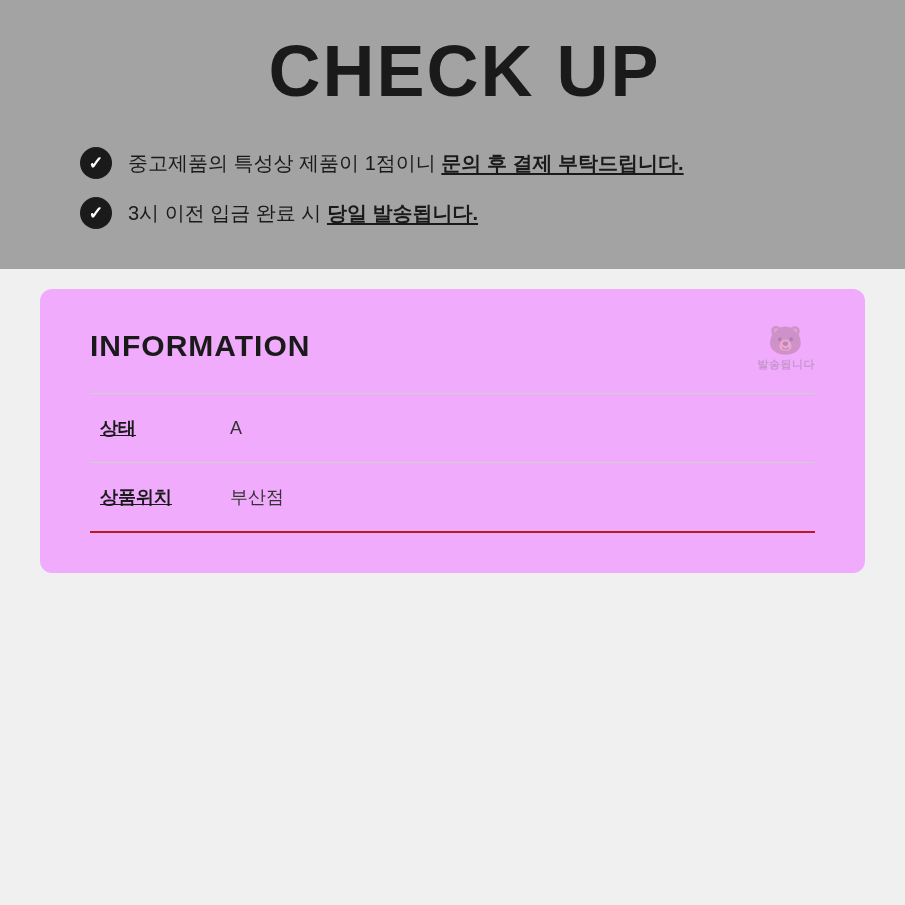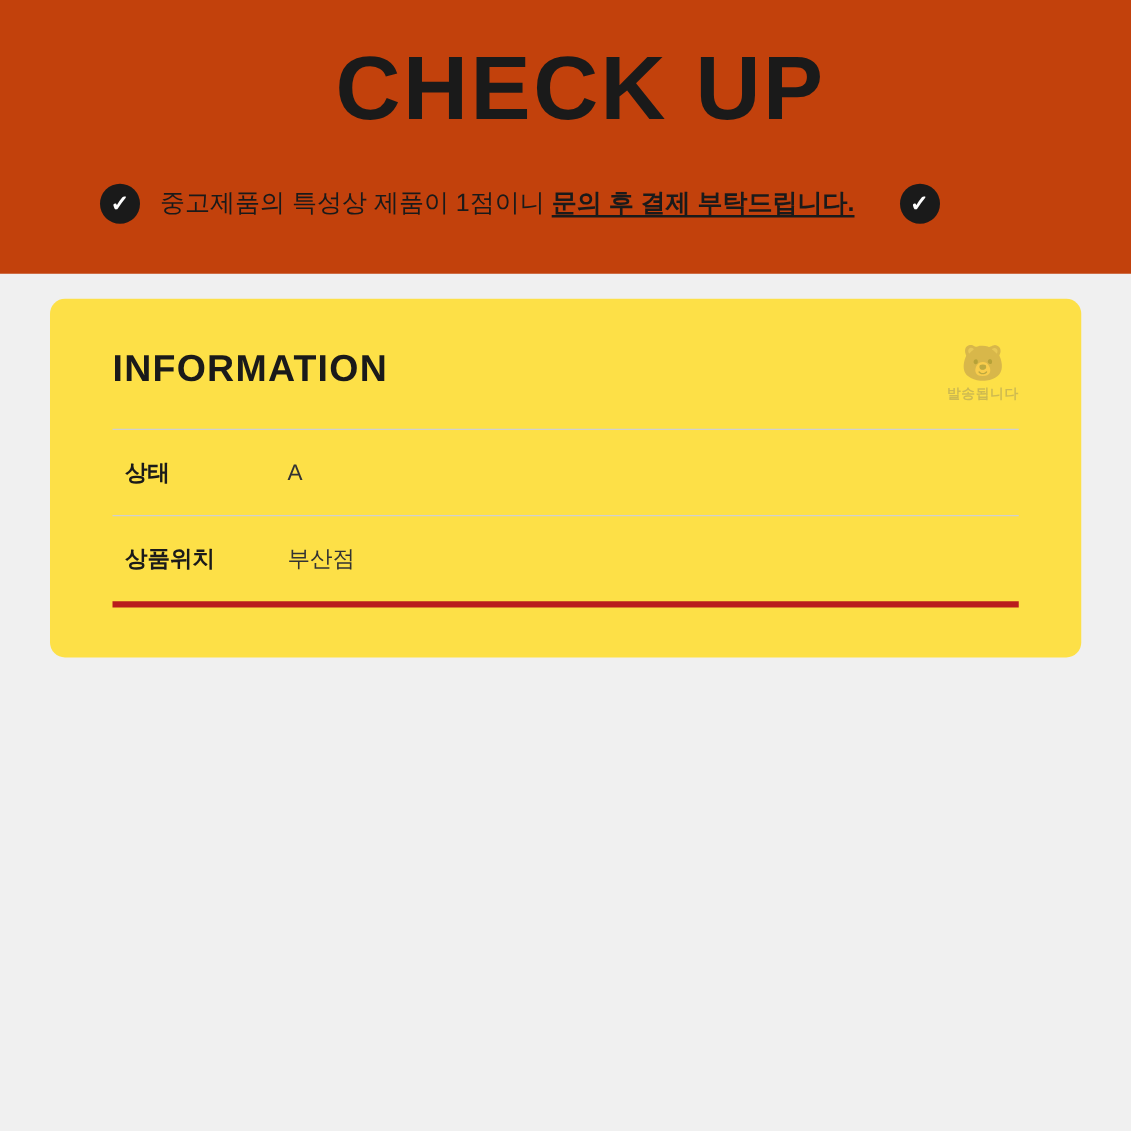--- a/index.html
+++ b/index.html
@@ -9,38 +9,38 @@
     }
 
     body {
       width: 905px;
       min-height: 905px;
       background-color: #f0f0f0;
       font-family: -apple-system, BlinkMacSystemFont, 'Apple SD Gothic Neo', 'Malgun Gothic', sans-serif;
     }
 
     .top-section {
-      background-color: #c2410c;
+      background-color: #a3a3a3;
       padding: 30px 36px 40px 60px;
     }
 
     .check-up-title {
       text-align: center;
       font-size: 72px;
       font-weight: 900;
       color: #1a1a1a;
       letter-spacing: 2px;
       margin-bottom: 35px;
     }
 
     .checklist {
       list-style: none;
       display: flex;
-      flex-direction: row;
-      gap: 36px;
+      flex-direction: column;
+      gap: 18px;
       padding-left: 20px;
     }
 
     .checklist-item {
       display: flex;
       align-items: center;
       gap: 16px;
       font-size: 20px;
       color: #1a1a1a;
     }
@@ -68,21 +68,21 @@
       line-height: 1.5;
     }
 
     .checklist-item .bold-underline {
       font-weight: 800;
       text-decoration: underline;
       text-underline-offset: 3px;
     }
 
     .info-section {
-      background-color: #fde047;
+      background-color: #f0abfc;
       margin: 20px 40px 40px 40px;
       border-radius: 12px;
       padding: 40px 50px;
       position: relative;
     }
 
     .info-title {
       font-size: 30px;
       font-weight: 900;
       color: #1a1a1a;
@@ -117,34 +117,35 @@
     .info-table {
       width: 100%;
       border-collapse: collapse;
     }
 
     .info-table tr {
       border-top: 1px solid #d0d0d0;
     }
 
     .info-table tr:last-child {
-      border-bottom: 5px solid #b91c1c;
+      border-bottom: 2px solid #b91c1c;
     }
 
     .info-table td {
       padding: 22px 10px;
       font-size: 18px;
       color: #1a1a1a;
       vertical-align: middle;
     }
 
     .info-table td.label {
       font-weight: 800;
       width: 130px;
       min-width: 130px;
+      text-decoration: underline;
     }
 
     .info-table td.value {
       font-weight: 400;
       color: #333;
     }
   </style>
 </head>
 <body>
 
@@ -153,20 +154,23 @@
 
   <ul class="checklist">
     <li class="checklist-item">
       <span class="check-icon"></span>
       <span class="text">
         중고제품의 특성상 제품이 1점이니 <span class="bold-underline">문의 후 결제 부탁드립니다.</span>
       </span>
     </li>
     <li class="checklist-item">
       <span class="check-icon"></span>
+      <span class="text">
+        3시 이전 입금 완료 시 <span class="bold-underline">당일 발송됩니다.</span>
+      </span>
     </li>
   </ul>
 </div>
 
 <div class="info-section">
   <h2 class="info-title">INFORMATION</h2>
 
   <div class="watermark">
     <span class="watermark-bear">🐻</span>
     <span class="watermark-text">발송됩니다</span>

